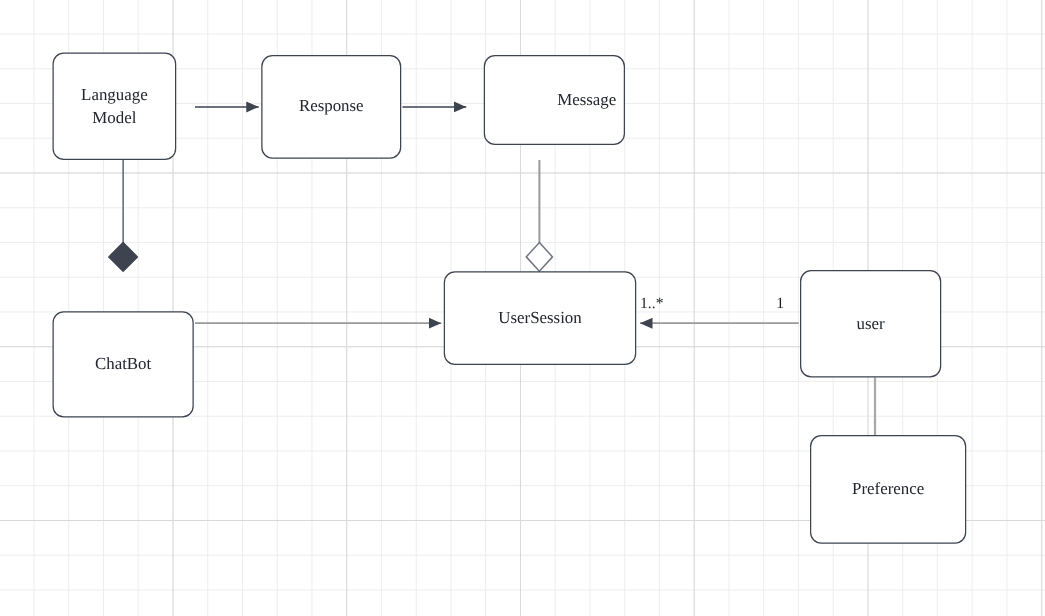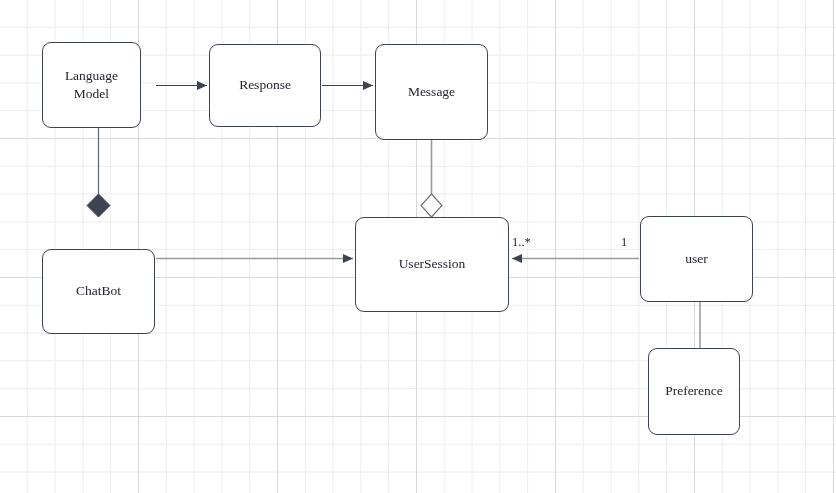--- a/index.html
+++ b/index.html
@@ -112,37 +112,37 @@
 
   <div class="node" style="left:42px; top:42px; width:99px; height:86px;">
     <span class="node-label">Language
 Model</span>
   </div>
 
   <div class="node" style="left:209px; top:44px; width:112px; height:83px;text-align:center;">
     <span class="node-label">Response</span>
   </div>
 
-  <div class="node" style="left:375px; top:44px; width:113px; height:96px;">
+  <div class="node" style="left:387px; top:44px; width:113px; height:72px;justify-content:flex-end;">
     <span class="node-label">Message</span>
   </div>
 
   <div class="node" style="left:42px; top:217px; width:113px; height:85px;margin-top:32px;">
     <span class="node-label">ChatBot</span>
   </div>
 
-  <div class="node" style="left:355px; top:217px; width:154px; height:95px;">
+  <div class="node" style="left:355px; top:217px; width:154px; height:75px;">
     <span class="node-label">UserSession</span>
   </div>
 
   <div class="node" style="left:640px; top:216px; width:113px; height:86px;">
     <span class="node-label">user</span>
   </div>
 
-  <div class="node" style="left:648px; top:348px; width:92px; height:87px;">
+  <div class="node" style="left:648px; top:348px; width:125px; height:87px;">
     <span class="node-label">Preference</span>
   </div>
 
   <div class="edge-label" style="left:512px; top:236px;">1..*</div>
 
   <div class="edge-label" style="left:621px; top:236px;">1</div>
 
 </div>
 
 </body></html>

